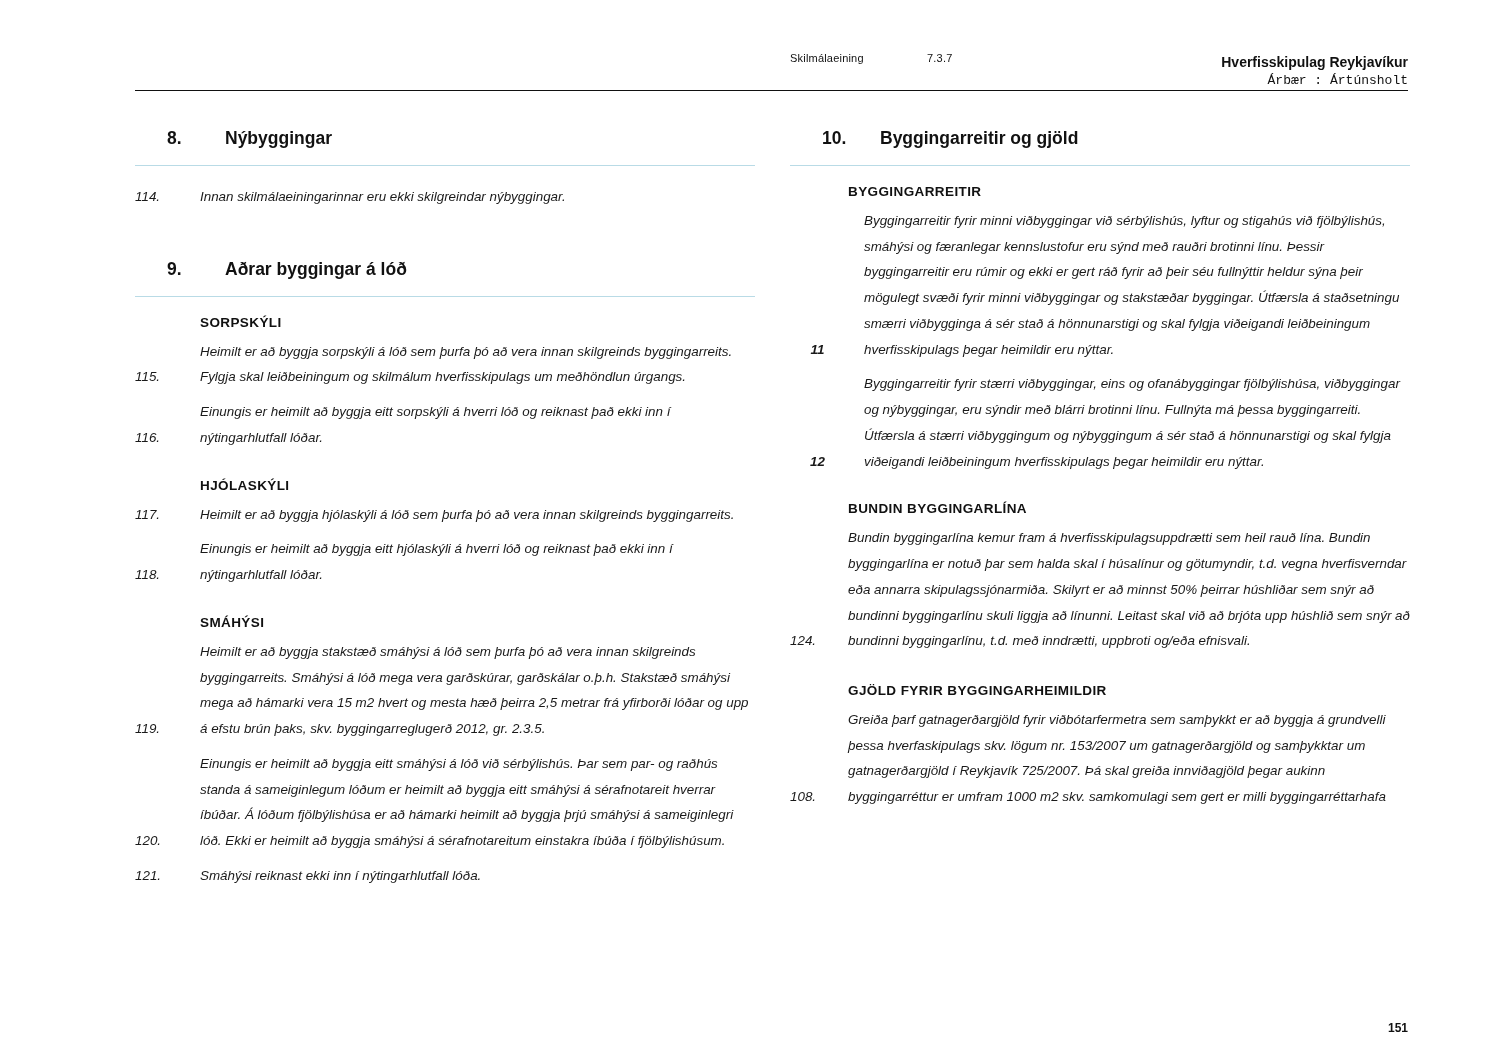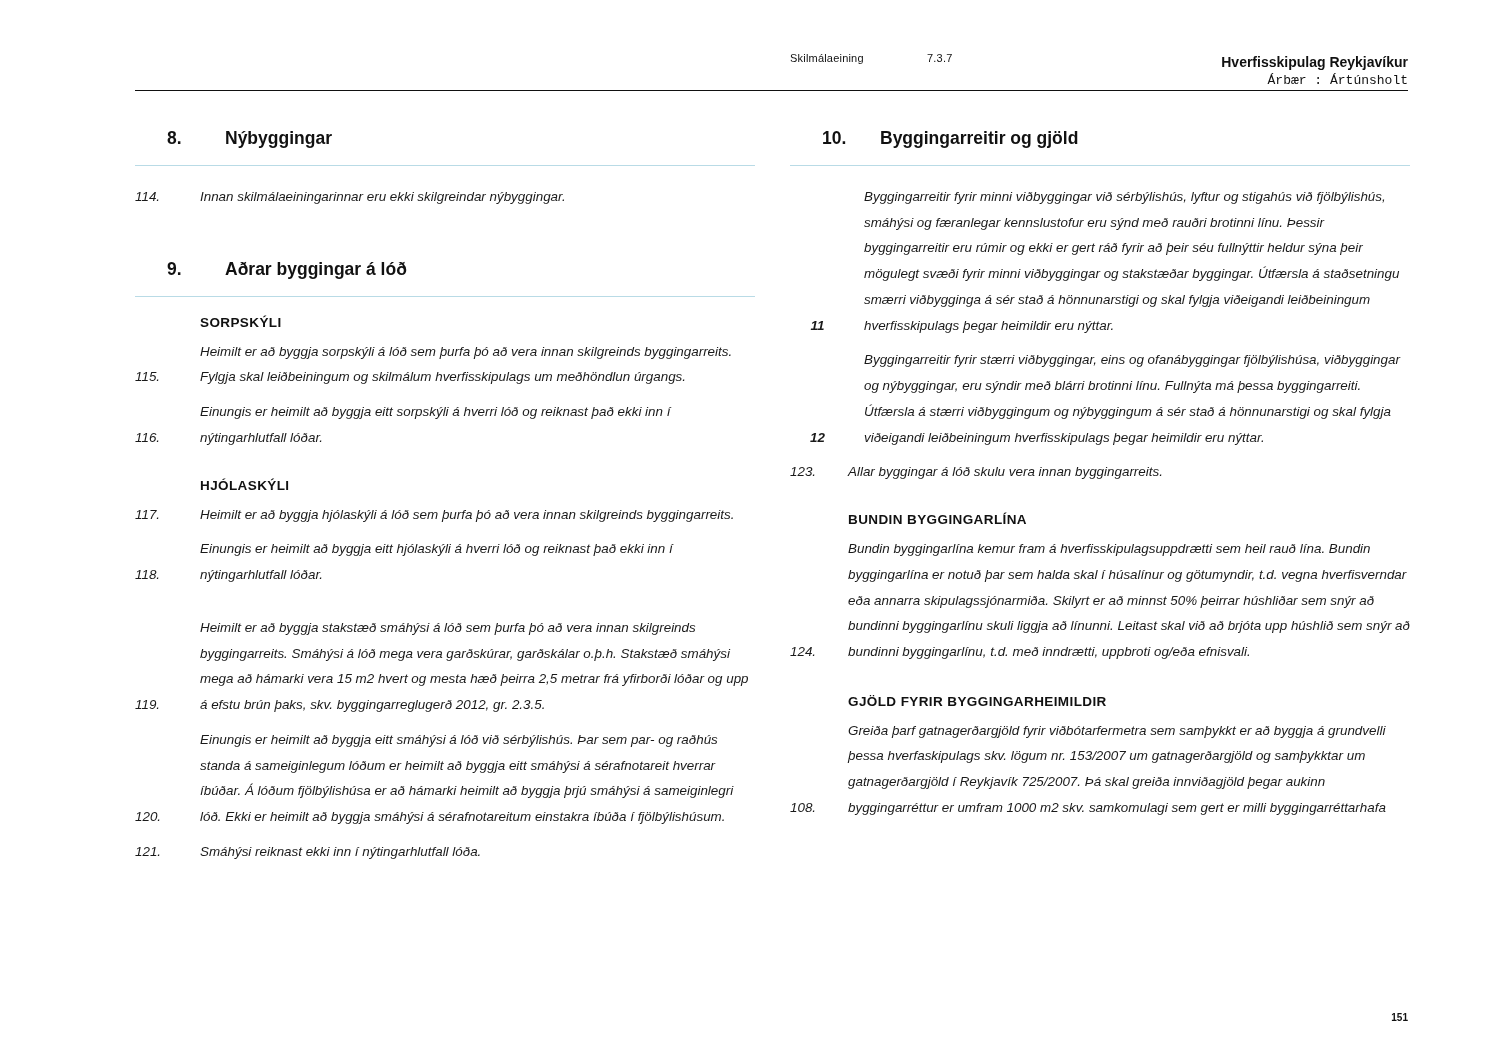--- a/index.html
+++ b/index.html
@@ -135,22 +135,22 @@
   .col-right .item .num {
     flex: 0 0 55px;
   }
   .col-right .item .body {
     padding-left: 3px;
   }
 
   .footer-page {
     position: absolute;
     right: 92px;
-    bottom: 38px;
-    font-size: 10px;
+    bottom: 26px;
+    font-size: 12px;
     font-weight: bold;
     color: #111;
   }
 </style>
 </head>
 <body>
 
 <div class="page">
 
   <div class="header">
@@ -203,20 +203,21 @@
       <span class="num">117.</span>
       <span class="body">Heimilt er að byggja hjólaskýli á lóð sem þurfa þó að vera innan skilgreinds byggingarreits.</span>
     </div>
     <div class="item">
       <span class="num">118.</span>
       <span class="body">Einungis er heimilt að byggja eitt hjólaskýli á hverri lóð og reiknast það ekki inn í nýtingarhlutfall lóðar.</span>
     </div>
 
     <div style="height:18px"></div>
 
+    <div class="subhead">SMÁHÝSI</div>
     <div class="item">
       <span class="num">119.</span>
       <span class="body">Heimilt er að byggja stakstæð smáhýsi á lóð sem þurfa þó að vera innan skilgreinds byggingarreits. Smáhýsi á lóð mega vera garðskúrar, garðskálar o.þ.h. Stakstæð smáhýsi mega að hámarki vera 15 m2 hvert og mesta hæð þeirra 2,5 metrar frá yfirborði lóðar og upp á efstu brún þaks, skv. byggingarreglugerð 2012, gr. 2.3.5.</span>
     </div>
     <div class="item">
       <span class="num">120.</span>
       <span class="body">Einungis er heimilt að byggja eitt smáhýsi á lóð við sérbýlishús. Þar sem par- og raðhús standa á sameiginlegum lóðum er heimilt að byggja eitt smáhýsi á sérafnotareit hverrar íbúðar. Á lóðum fjölbýlishúsa er að hámarki heimilt að byggja þrjú smáhýsi á sameiginlegri lóð. Ekki er heimilt að byggja smáhýsi á sérafnotareitum einstakra íbúða í fjölbýlishúsum.</span>
     </div>
     <div class="item">
       <span class="num">121.</span>
@@ -226,32 +227,29 @@
   </div>
 
   <div class="col col-right">
 
     <div class="section-title">
       <span class="sec-num">10.</span>
       <span>Byggingarreitir og gjöld</span>
     </div>
     <div class="section-rule"></div>
 
+    <div class="subhead rt">BYGGINGARREITIR</div>
     <div class="item">
       <span class="num bold">11</span>
       <span class="body">Byggingarreitir fyrir minni viðbyggingar við sérbýlishús, lyftur og stigahús við fjölbýlishús, smáhýsi og færanlegar kennslustofur eru sýnd með rauðri brotinni línu. Þessir byggingarreitir eru rúmir og ekki er gert ráð fyrir að þeir séu fullnýttir heldur sýna þeir mögulegt svæði fyrir minni viðbyggingar og stakstæðar byggingar. Útfærsla á staðsetningu smærri viðbygginga á sér stað á hönnunarstigi og skal fylgja viðeigandi leiðbeiningum hverfisskipulags þegar heimildir eru nýttar.</span>
     </div>
     <div class="item">
       <span class="num bold">12</span>
       <span class="body">Byggingarreitir fyrir stærri viðbyggingar, eins og ofanábyggingar fjölbýlishúsa, viðbyggingar og nýbyggingar, eru sýndir með blárri brotinni línu. Fullnýta má þessa byggingarreiti. Útfærsla á stærri viðbyggingum og nýbyggingum á sér stað á hönnunarstigi og skal fylgja viðeigandi leiðbeiningum hverfisskipulags þegar heimildir eru nýttar.</span>
     </div>
-    <div class="item">
-      <span class="num">123.</span>
-      <span class="body">Allar byggingar á lóð skulu vera innan byggingarreits.</span>
-    </div>
 
     <div style="height:18px"></div>
 
     <div class="subhead rt">BUNDIN BYGGINGARLÍNA</div>
     <div class="item">
       <span class="num">124.</span>
       <span class="body">Bundin byggingarlína kemur fram á hverfisskipulagsuppdrætti sem heil rauð lína. Bundin byggingarlína er notuð þar sem halda skal í húsalínur og götumyndir, t.d. vegna hverfisverndar eða annarra skipulagssjónarmiða. Skilyrt er að minnst 50% þeirrar húshliðar sem snýr að bundinni byggingarlínu skuli liggja að línunni. Leitast skal við að brjóta upp húshlið sem snýr að bundinni byggingarlínu, t.d. með inndrætti, uppbroti og/eða efnisvali.</span>
     </div>
 
     <div style="height:20px"></div>

